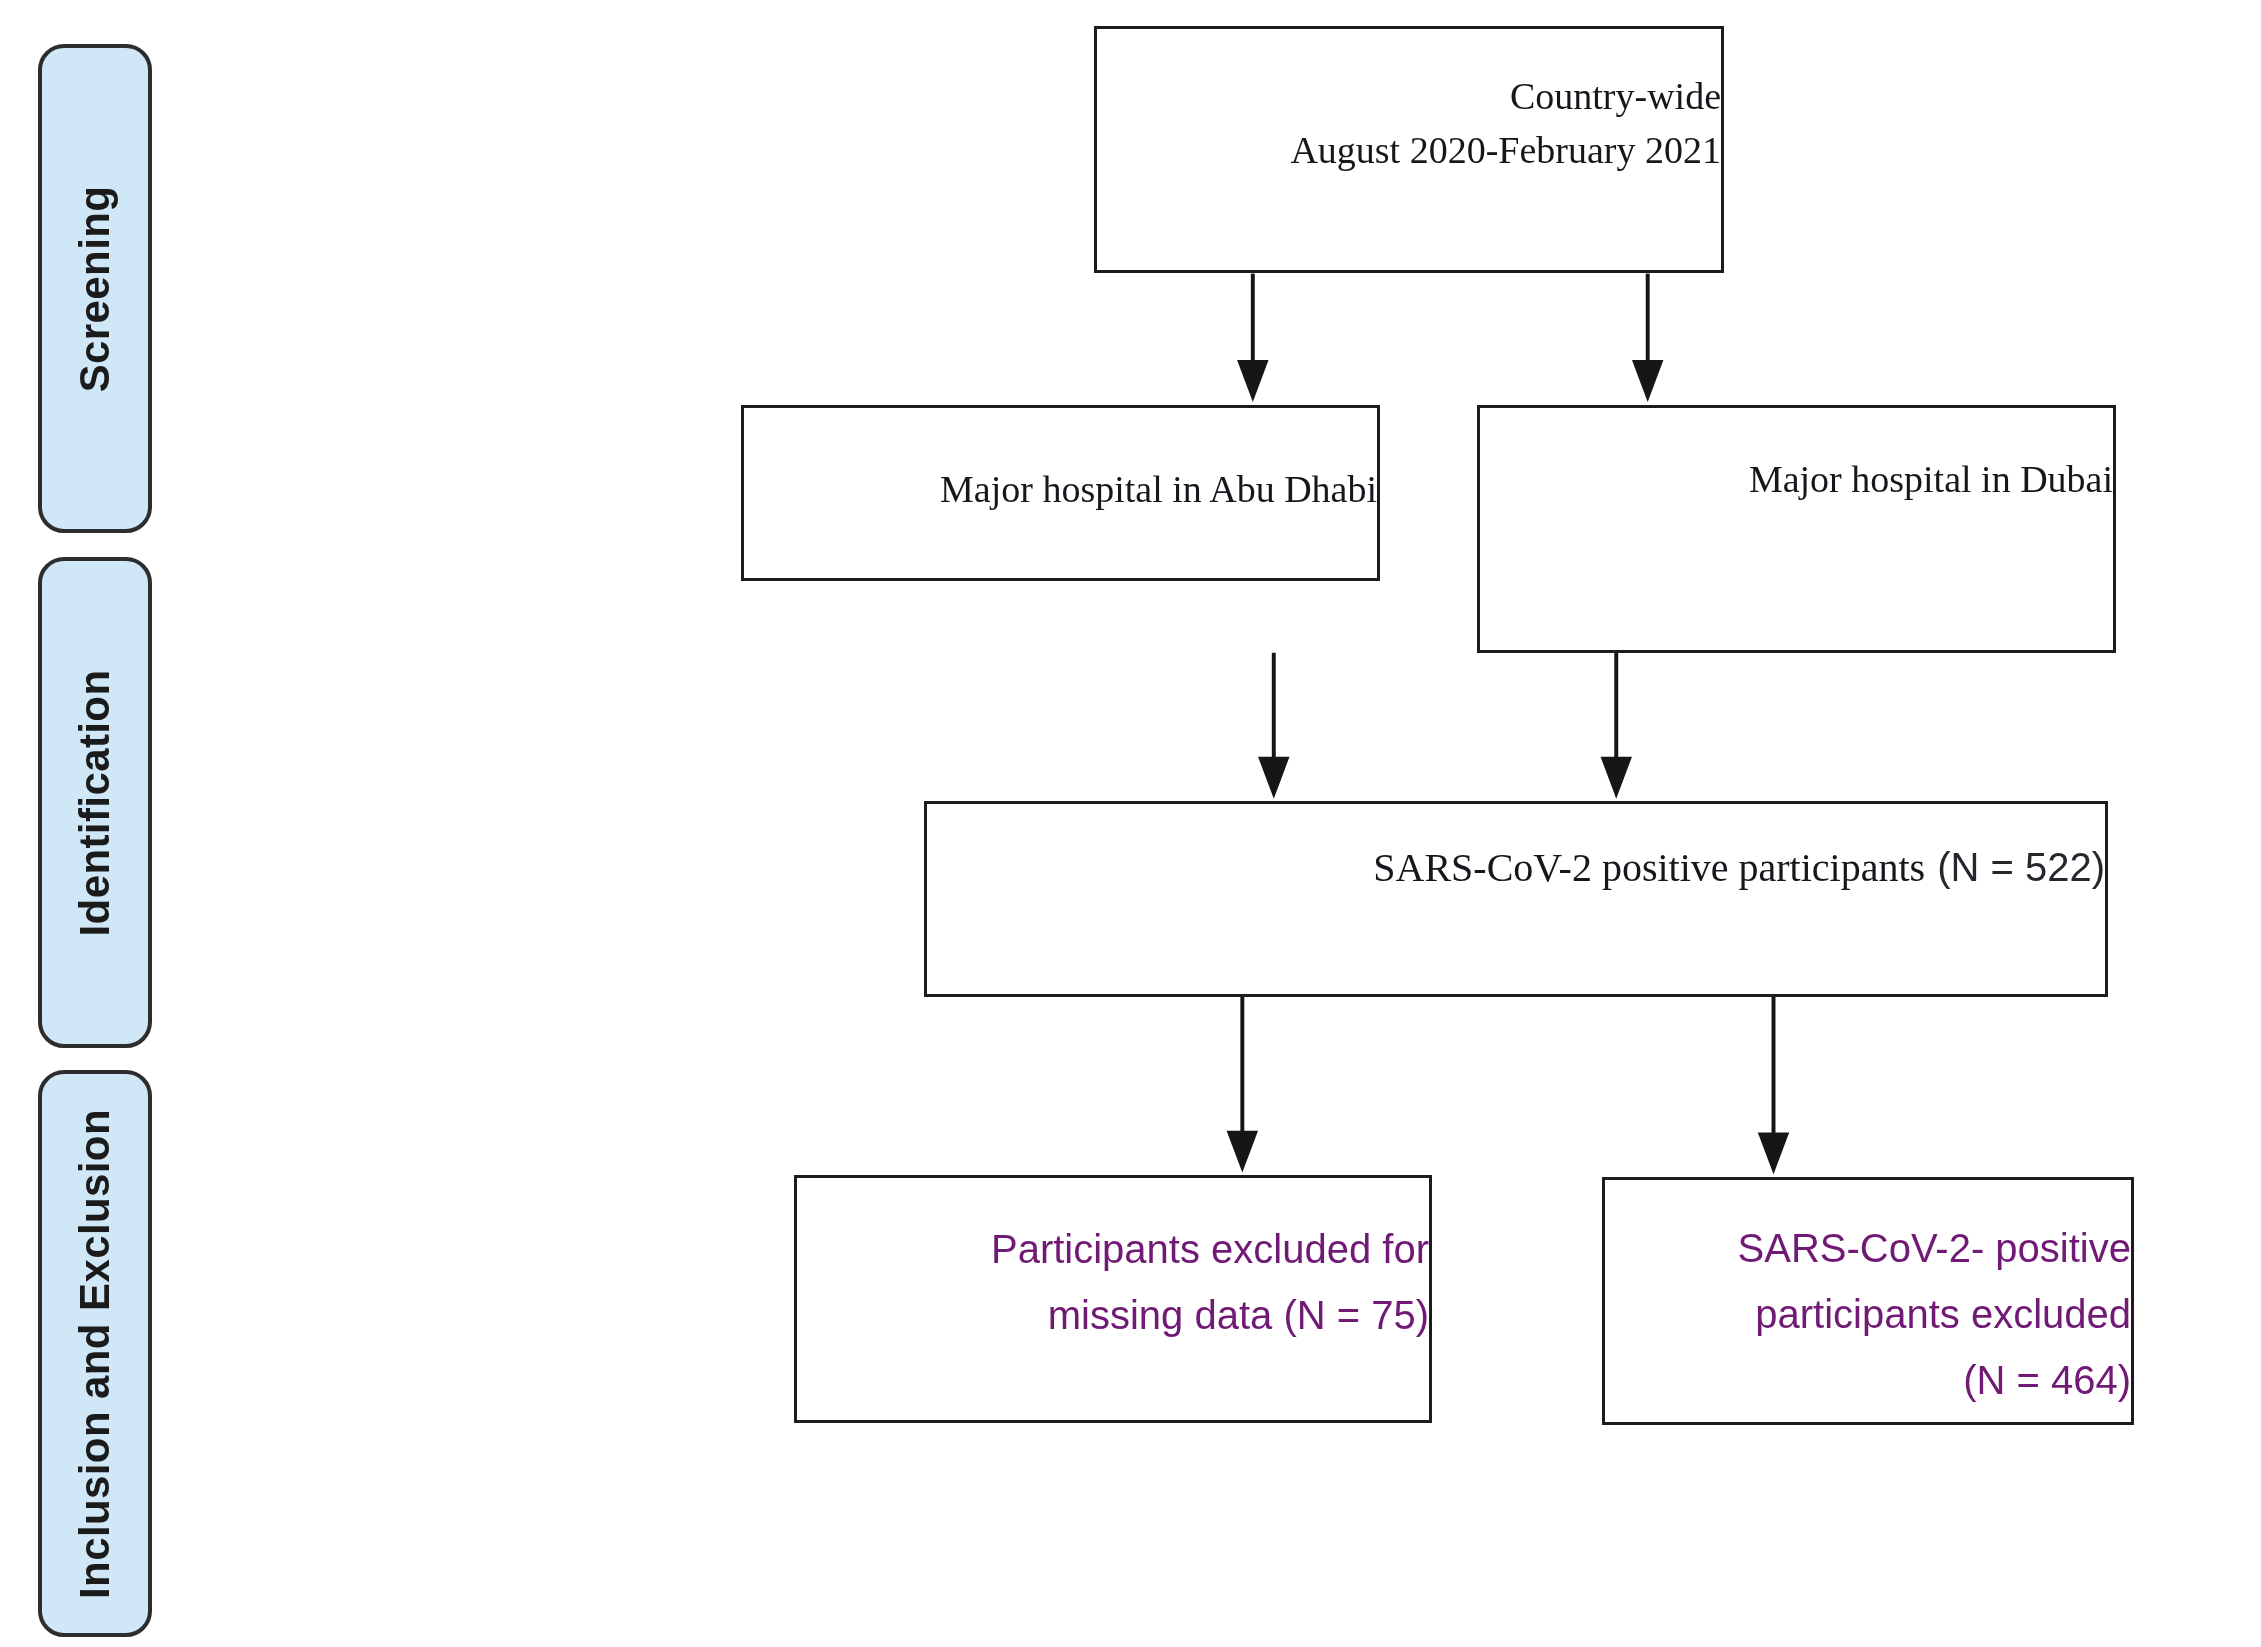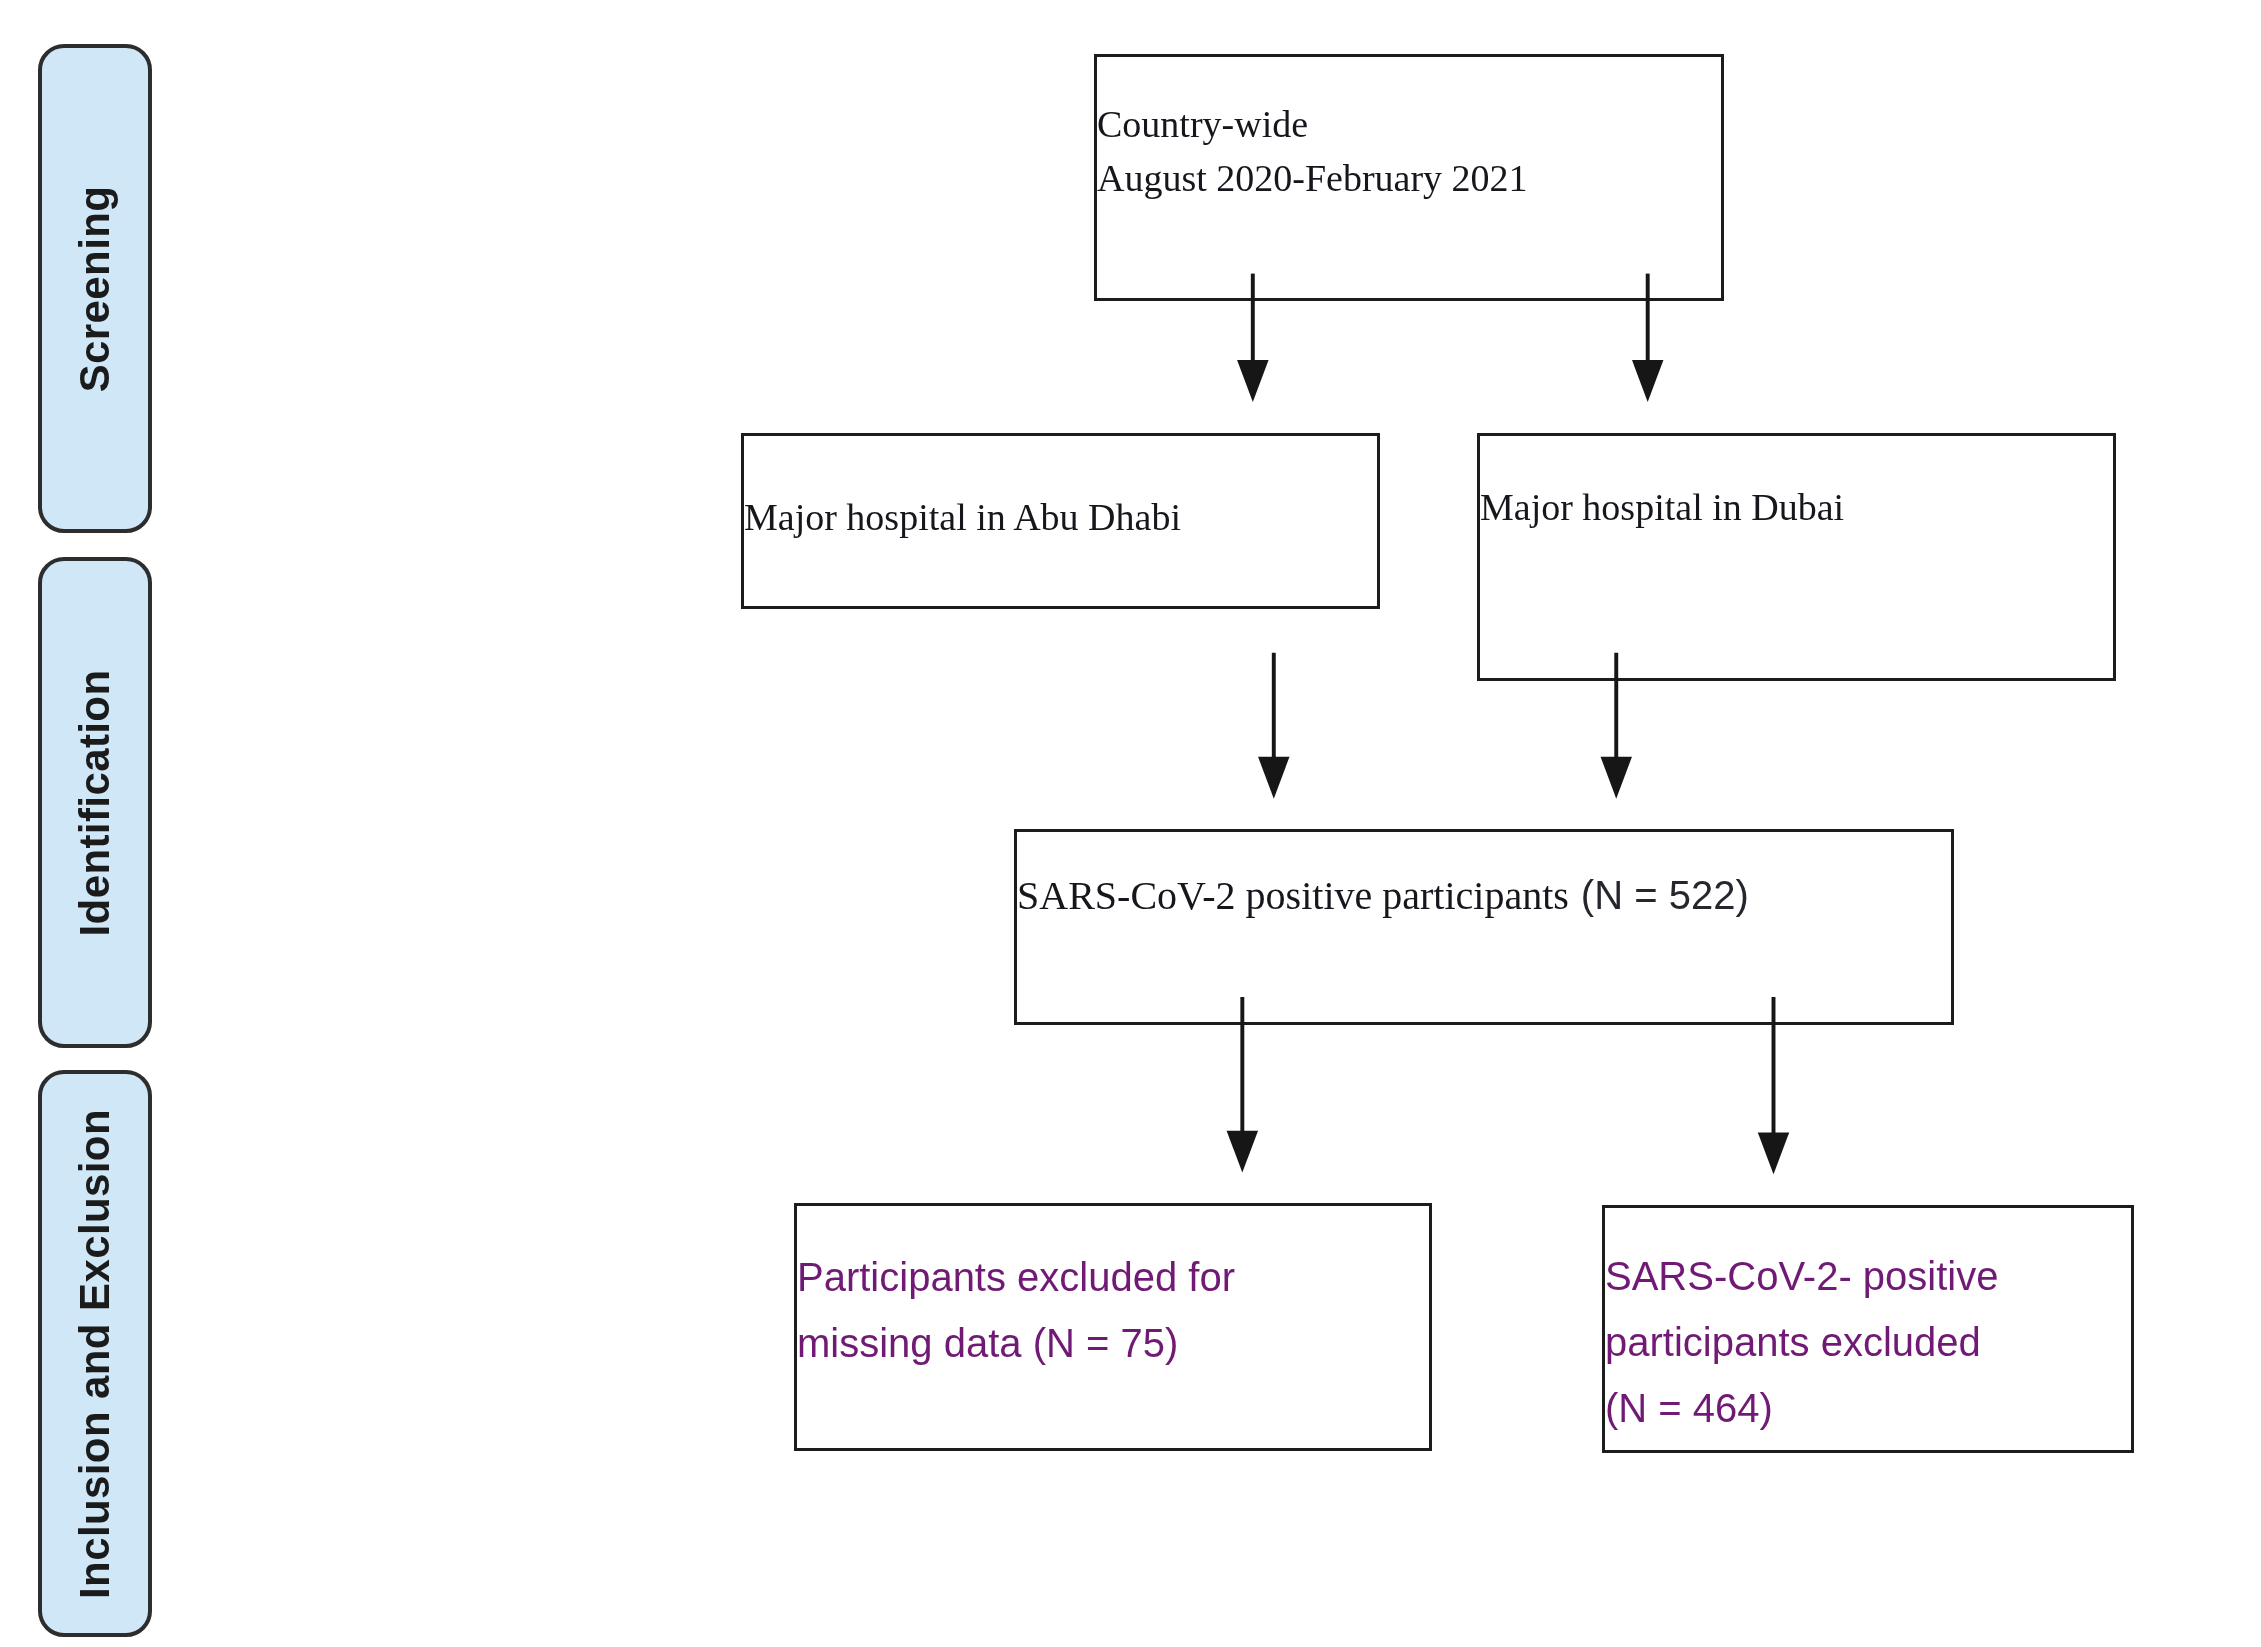--- a/index.html
+++ b/index.html
@@ -40,30 +40,29 @@
   }
   #stage-screening{top:44px;height:489px;}
   #stage-identification{top:557px;height:491px;}
   #stage-inclusion{top:1070px;height:567px;}
 
   
   .fbox{
     position:absolute;
     background:#fff;
     border:3.5px solid var(--box-border);
-    text-align:left;
-    margin-top:28px;
+    text-align:right;
   }
   .serif-text{font-family:"Liberation Serif", serif;font-size:38px;line-height:54px;}
   .sans-text{font-family:"Liberation Sans", sans-serif;font-size:40px;line-height:66px;color:#701a75;}
 
   #box-top{left:1094px;top:26px;width:630px;height:247px;padding-top:40px;}
   #box-abudhabi{left:741px;top:405px;width:639px;height:176px;padding-top:54px;}
   #box-dubai{left:1477px;top:405px;width:639px;height:248px;padding-top:44px;}
-  #box-positive{left:1014px;top:801px;width:940px;height:196px;padding-top:40px;font-size:40px;}
+  #box-positive{left:924px;top:801px;width:1184px;height:196px;padding-top:40px;font-size:40px;}
   #box-positive .serif-part{font-family:"Liberation Serif", serif;font-size:40px;}
   #box-positive .n-part{font-family:"Liberation Sans", sans-serif;font-size:40px;margin-left:0.3em;color:#26262e;}
   #box-excluded{left:794px;top:1175px;width:638px;height:248px;padding-top:38px;}
   #box-included{left:1602px;top:1177px;width:532px;height:248px;padding-top:35px;}
 
   
   #arrows{
     position:absolute;left:0;top:0;width:2261px;height:1648px;
     pointer-events:none;
   }

